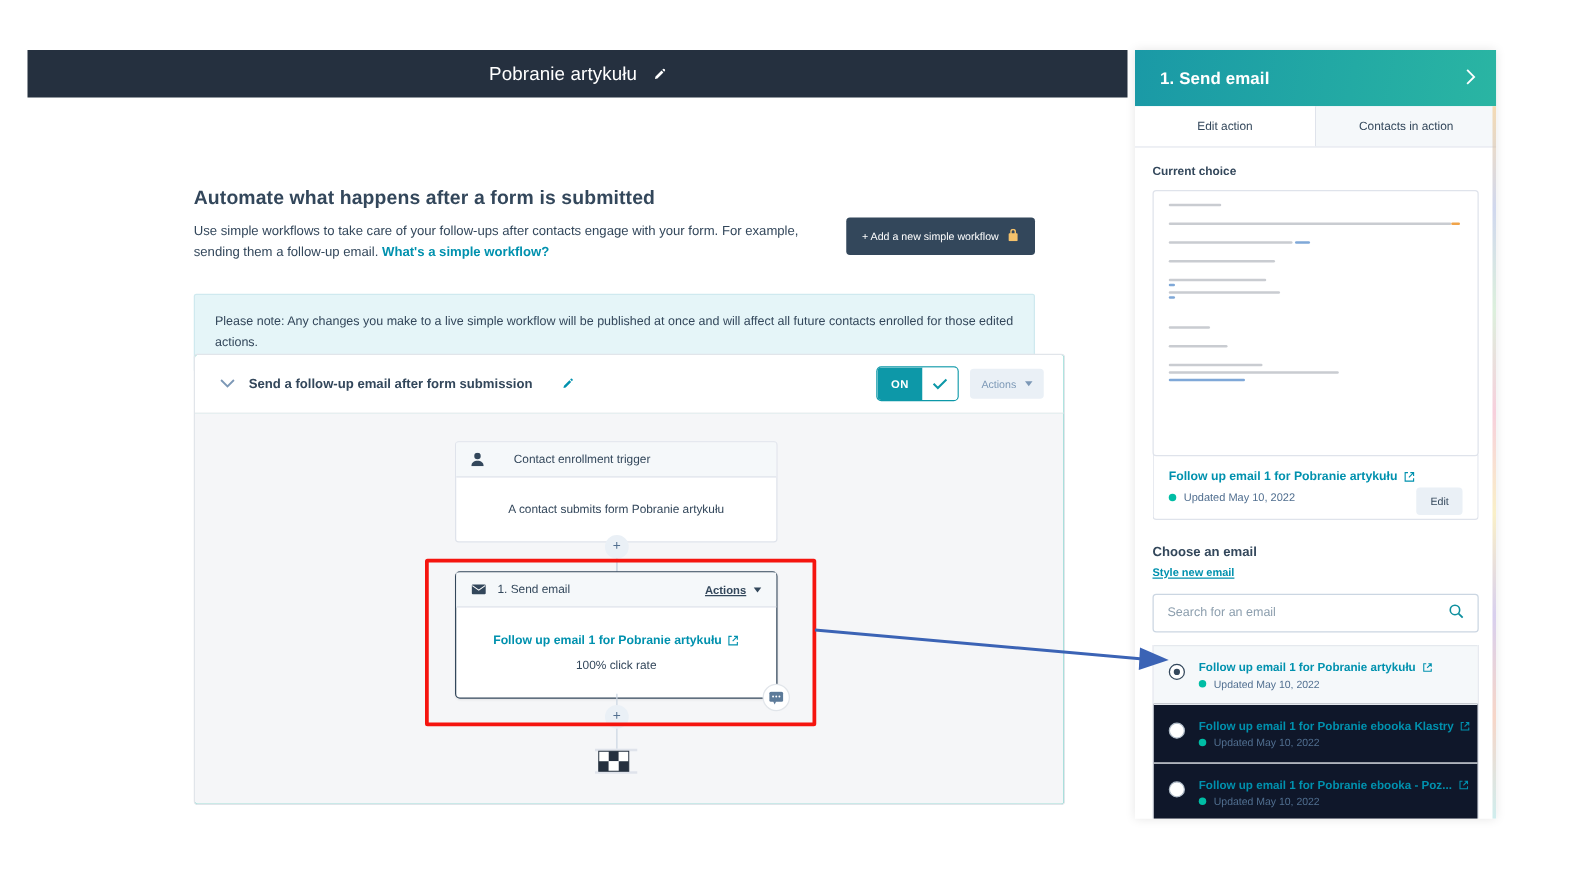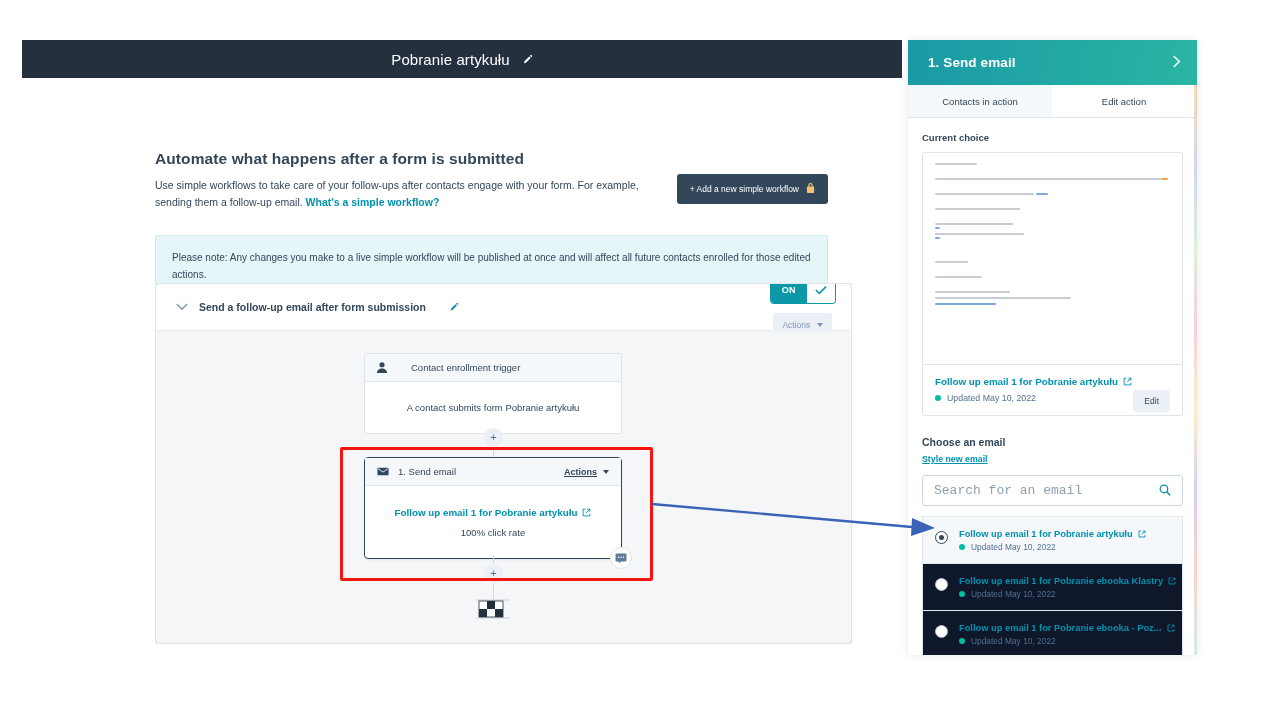--- a/index.html
+++ b/index.html
@@ -81,21 +81,21 @@
   .wf-card {
     position:absolute; left:0; top: 133px; width: 697px; height: 361px;
     border: 1px solid #e1e5ea; border-radius: 3px; overflow:hidden; background:#14b8a6;
   }
   .wf-head {
     height: 47px; border-bottom: 1px solid #e9edf0;
     display:flex; align-items:center; padding: 0 16px 0 20px; gap: 11px; background:#fff;
   }
   .chev { color:#7c98b6; font-size:11px; line-height:1; display:flex; }
   .wf-title { font-size: 10.5px; font-weight:bold; color:#33475b; }
-  .wf-head-right { margin-left:auto; display:flex; align-items:center; gap: 10px; flex-direction: column; }
+  .wf-head-right { margin-left:auto; display:flex; align-items:center; gap: 10px; }
   .toggle {
     display:flex; align-items:stretch; height: 26px; border-radius:3px; overflow:hidden;
     box-shadow: 0 0 0 1px #0d98a8;
   }
   .toggle .on {
     background:#0d98a8; color:#fff; font-size:9px; font-weight:bold;
     display:flex; align-items:center; padding: 0 11px; letter-spacing:.4px;
   }
   .toggle .knob {
     background:#fff; display:flex; align-items:center; justify-content:center;
@@ -219,22 +219,22 @@
 
   .choose { margin-top: 20px; }
   .choose-h { font-size: 10.5px; font-weight:bold; color:#33475b; }
   .create-new { font-size: 8.8px; font-weight:bold; color:#0091ae; margin-top:4px; cursor:pointer; display:inline-block;}
 
   .search-box {
     margin-top: 9px; border:1px solid #cbd6e2; border-radius:3px; height: 31px;
     display:flex; align-items:center; padding: 0 11px; background:#fff;
   }
   .search-box input {
-    flex:1; border:none; outline:none; font-size: 13px; color:#7c98b6;
-    font-family:Liberation Mono, monospace; background:transparent;
+    flex:1; border:none; outline:none; font-size: 10px; color:#7c98b6;
+    font-family:Liberation Sans, sans-serif; background:transparent;
   }
   .search-box input::placeholder { color:#8d9fae; }
   .search-ico { color:#0d8f9e; font-size:11px; }
 
   .elist { margin-top: 10px; border:1px solid #dfe3eb; border-top:none; }
   .erow {
     display:flex; align-items:flex-start; gap: 11px;
     padding: 12px 8px 11px 12px; border-top:1px solid #e5e9ee; background:#0f172a;
   }
   .erow.selected { background:#f5f8fa; }
@@ -418,25 +418,25 @@
     <div class="panel-head">
       <span class="panel-title">1. Send email</span>
       <span class="panel-close">
         <svg width="13" height="13" viewBox="0 0 14 14">
             <path fill="none" stroke="#ffffff" stroke-width="1.6" d="M4 1l6 6-6 6"></path>
           </svg>
       </span>
     </div>
 
     <div class="panel-tabs">
+      <div class="ptab active">
+        <span>Edit action</span>
+      </div>
       <div class="ptab inactive">
         <span>Contacts in action</span>
-      </div>
-      <div class="ptab active">
-        <span>Edit action</span>
       </div>
     </div>
 
     <div class="panel-body">
       <div class="sect-label">Current choice</div>
 
       <div class="preview-card">
         <div class="prev-line" style="width:18%"></div>
         <div class="prev-gap"></div>
         <div class="prev-line" style="width:96%"></div>

